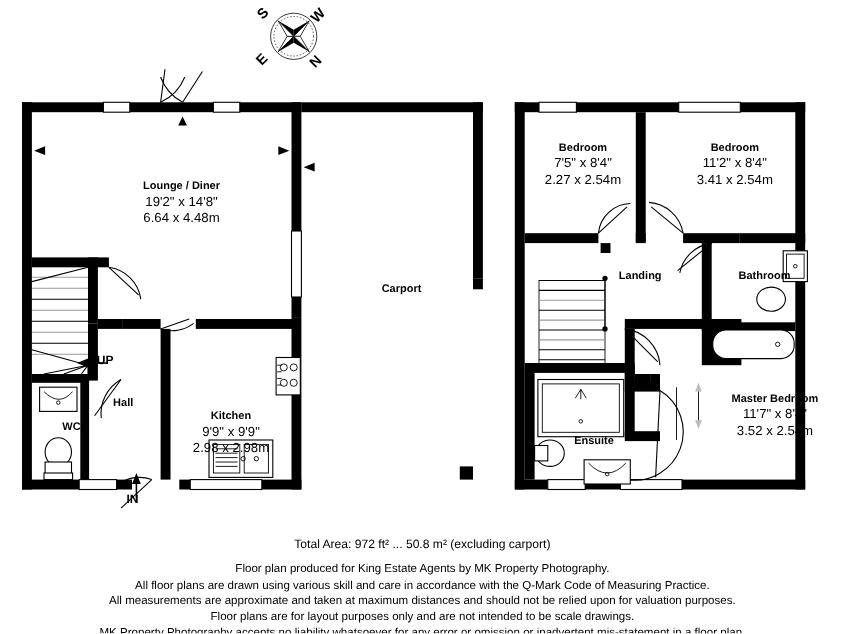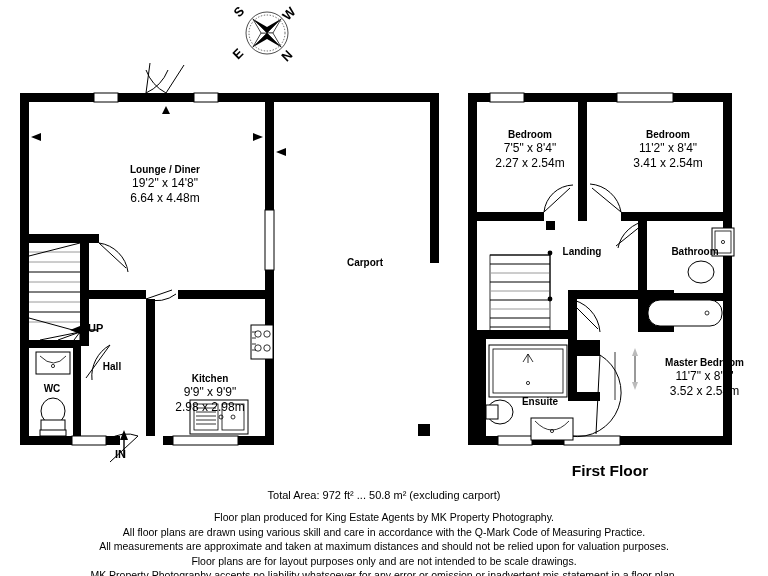--- a/index.html
+++ b/index.html
@@ -352,21 +352,21 @@
   <div class="room-block" style="left:145px; top:333px; width:130px;margin-top:39px;">
     <div class="nm">Kitchen</div>
     <div class="d1">9'9" x 9'9"</div>
     <div class="d2">2.98 x 2.98m</div>
   </div>
 
   <div class="room-block" style="left:84px; top:360px; width:56px;">
     <div class="nm">Hall</div>
   </div>
 
-  <div class="room-block" style="left:24px; top:382px; width:56px;">
+  <div class="room-block" style="left:37px; top:382px; width:56px;">
     <div class="nm">WC</div>
   </div>
 
   <div class="room-block" style="left:310px; top:256px; width:110px;">
     <div class="nm">Carport</div>
   </div>
 
   <div class="small-label" style="left:88px; top:322px;">UP</div>
 
   <div class="small-label" style="left:115px; top:448px;">IN</div>
@@ -394,21 +394,20 @@
   </div>
 
   <div class="room-block" style="left:650px; top:245px; width:90px;">
     <div class="nm">Bathroom</div>
   </div>
 
   <div class="room-block" style="left:498px; top:395px; width:84px;text-align:center;">
     <div class="nm">Ensuite</div>
   </div>
 
-  <div class="floor-title" style="left:500px; top:462px; width:220px;">First Floor</div>
 
   <div class="footer" style="top:488px;">
     <div class="total">Total Area: 972 ft² ... 50.8 m² (excluding carport)</div>
     <div style="height:8px;"></div>
     <div class="disc">Floor plan produced for King Estate Agents by MK Property Photography.</div>
     <div class="disc">All floor plans are drawn using various skill and care in accordance with the Q-Mark Code of Measuring Practice.</div>
     <div class="disc">All measurements are approximate and taken at maximum distances and should not be relied upon for valuation purposes.</div>
     <div class="disc">Floor plans are for layout purposes only and are not intended to be scale drawings.</div>
     <div class="disc">MK Property Photography accepts no liability whatsoever for any error or omission or inadvertent mis-statement in a floor plan.</div>
   </div>

